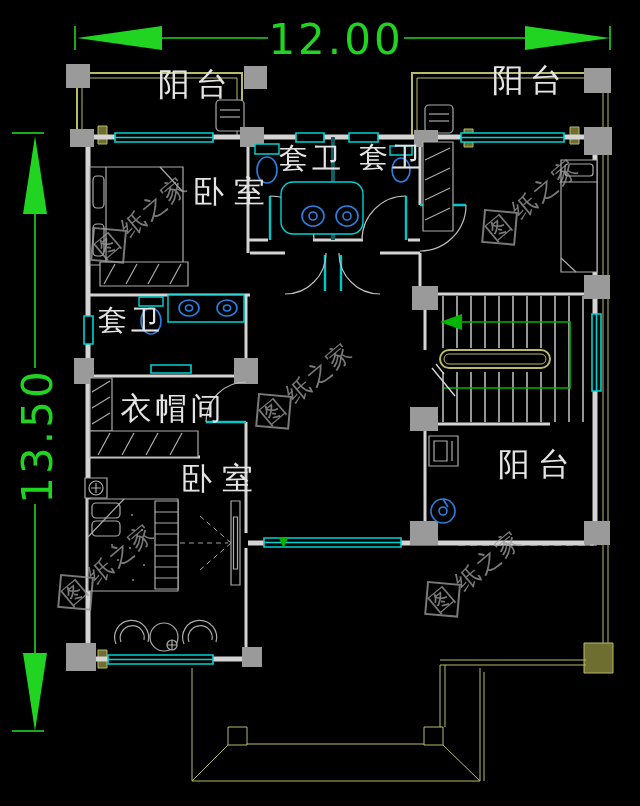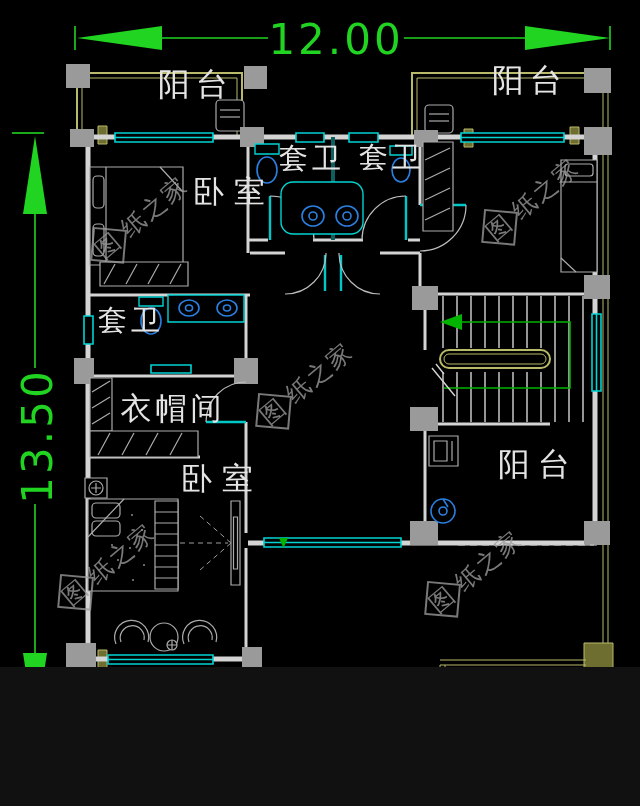--- a/index.html
+++ b/index.html
@@ -2,21 +2,21 @@
 <html style="--background: #000000; --wall: #d4d4d4; --column: #9a9a9a; --window: #00d4d4; --fixture: #2b7fe0; --railing: #b9b96a; --dimension: #21d421; --label: #e4e4e4; --furniture: #ababab; --stair_arrow: #00b400; --watermark: #9b9b9b;"><head>
 <meta charset="utf-8">
 <style>
   :root{
     --background:#000000; --wall:#d4d4d4; --column:#9a9a9a; --window:#00d4d4;
     --fixture:#2b7fe0; --railing:#b9b96a; --dimension:#21d421; --label:#e4e4e4;
     --furniture:#ababab; --stair_arrow:#00b400; --watermark:#9b9b9b;
   }
   html,body{margin:0;padding:0;background:#111;}
   body{font-family:"DejaVu Sans",sans-serif;}
-  .stage{position:relative;width:640px;height:667px;background:var(--background);overflow:hidden;}
+  .stage{position:relative;width:640px;height:806px;background:var(--background);overflow:hidden;}
   svg{position:absolute;left:0;top:0;}
   svg *{vector-effect:non-scaling-stroke;}
   path,line,polyline{fill:none;}
   .s-wall{stroke:var(--wall);stroke-width:5;}
   .s-int{stroke:var(--wall);stroke-width:3;}
   .s-thin{stroke:var(--wall);stroke-width:1.4;}
   .s-teal{stroke:#0e6060;stroke-width:4;}
   .f-col{fill:var(--column);stroke:none;}
   .s-win{stroke:var(--window);stroke-width:1.6;}
   .f-winbg{fill:#002a2a;stroke:none;}

